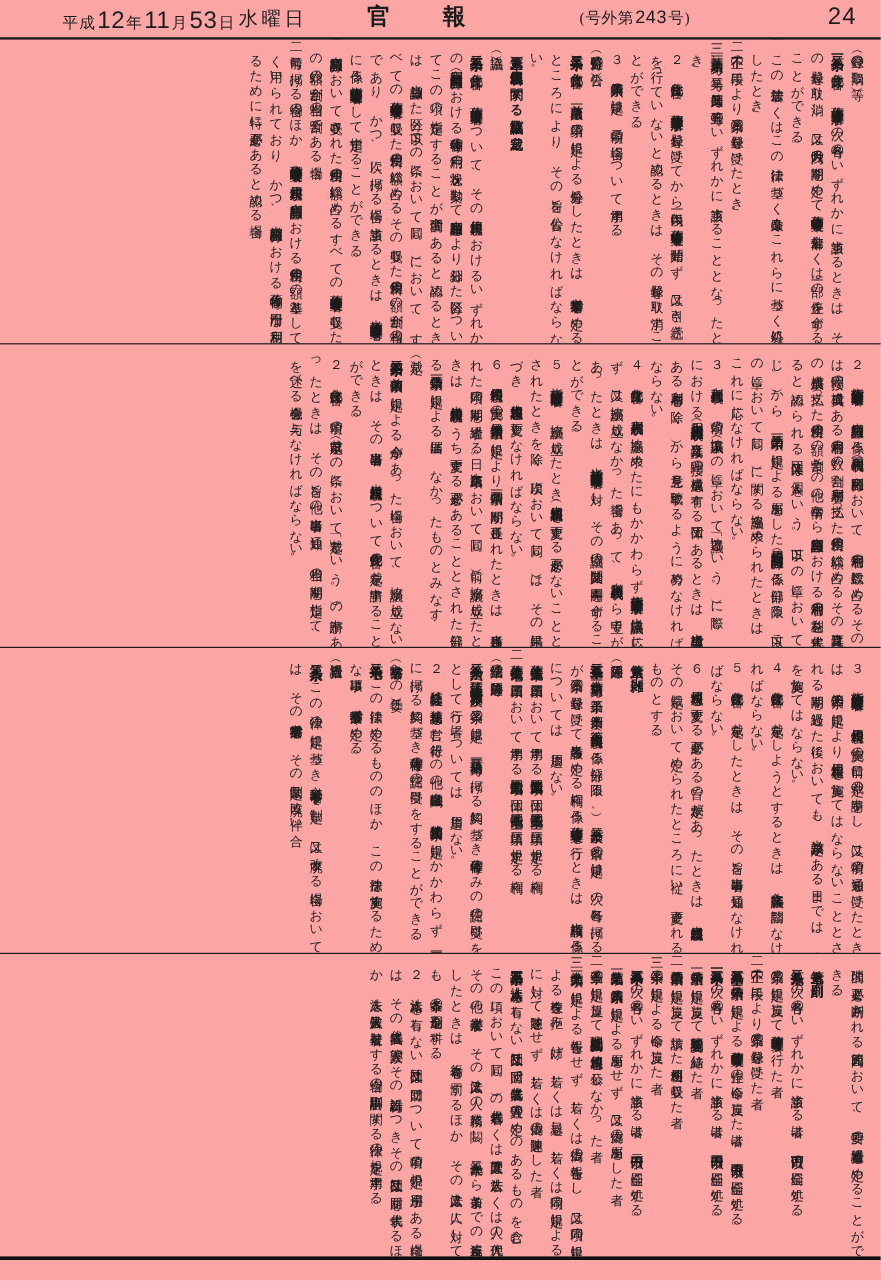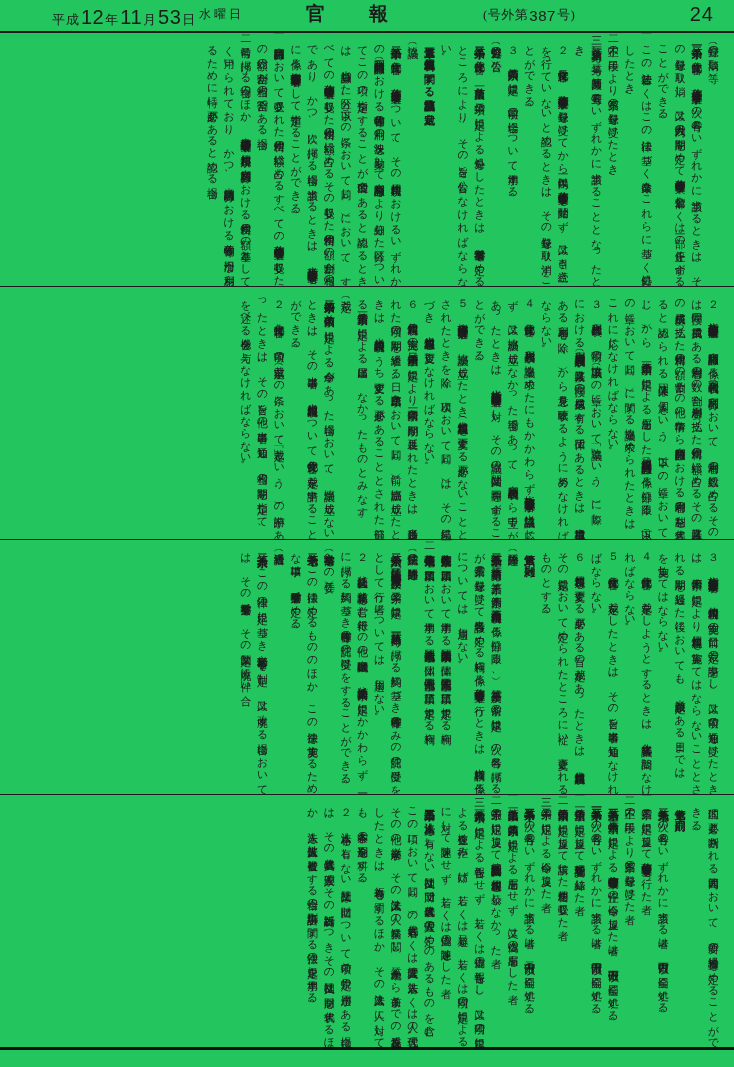--- a/index.html
+++ b/index.html
@@ -1,29 +1,29 @@
 <!DOCTYPE html>
 <html lang="ja"><head>
 <meta charset="utf-8">
 <style>
   html,body{margin:0;padding:0;}
   body{
     width:734px;height:1067px;background:#ffffff;color:#1c1c1c;
     font-family:"Liberation Serif","DejaVu Serif",serif;
     -webkit-font-smoothing:antialiased;
   }
-  .page{position:relative;width:734px;height:1067px;overflow:hidden;background:#22c55e;}
+  .page{position:relative;width:734px;height:1067px;overflow:hidden;background:#fca5a5;}
 
   
   .header{position:relative;height:33px;border-bottom:2px solid #1c1c1c;box-sizing:border-box;}
   .h-date{position:absolute;left:52px;top:6px;display:flex;align-items:baseline;font-size:13px;letter-spacing:1px;}
   .h-date .num{font-family:"Liberation Sans","DejaVu Sans",sans-serif;font-size:20px;letter-spacing:.5px;padding:0 1px;}
-  .h-weekday{position:absolute;left:199px;top:6px;font-size:12px;letter-spacing:3px;}
+  .h-weekday{position:absolute;left:199px;top:6px;font-size:16px;letter-spacing:3px;}
   .h-title{position:absolute;left:306px;top:1px;display:flex;gap:44px;font-size:19px;font-weight:bold;}
-  .h-issue{position:absolute;left:483px;top:6px;display:flex;align-items:flex-end;font-size:13px;letter-spacing:.5px;}
+  .h-issue{position:absolute;left:483px;top:6px;display:flex;align-items:flex-start;font-size:13px;letter-spacing:.5px;}
   .h-issue .num{font-family:"Liberation Sans","DejaVu Sans",sans-serif;font-size:15px;letter-spacing:.5px;padding:0 1px;}
   .h-page{position:absolute;right:20px;top:3px;font-size:20px;font-family:"Liberation Sans","DejaVu Sans",sans-serif;letter-spacing:1px;}
 
   
   .band{
     writing-mode:vertical-rl;text-orientation:mixed;
     width:734px;box-sizing:border-box;overflow:hidden;
     padding:5px 12px 4px 4px;
     border-bottom:1.5px solid #1c1c1c;
     font-size:10.8px;line-height:16.7px;letter-spacing:.4px;
@@ -54,21 +54,21 @@
         <span class="num">53</span>
         <span>日</span>
     </div>
     <div class="h-weekday">水曜日</div>
     <div class="h-title">
       <span>官</span>
       <span>報</span>
     </div>
     <div class="h-issue">
       <span>(号外第</span>
-        <span class="num">387</span>
+        <span class="num">243</span>
         <span>号)</span>
     </div>
     <div class="h-page">24</div>
   </header>
 
   <main>
     <section class="band" data-band="0">
         <p class="p-heading">（登録の取消し等）</p>
         <p class="p-article"><b class="art-num">第二十一条</b>　文化庁長官は、著作権等管理事業者が次の各号のいずれかに該当するときは、その登録を取り消し、又は六月以内の期間を定めて著作権等管理事業の全部若しくは一部の停止を命ずることができる。</p>
         <p class="p-item">一　この法律若しくはこの法律に基づく命令又はこれらに基づく処分に違反したとき。</p>

